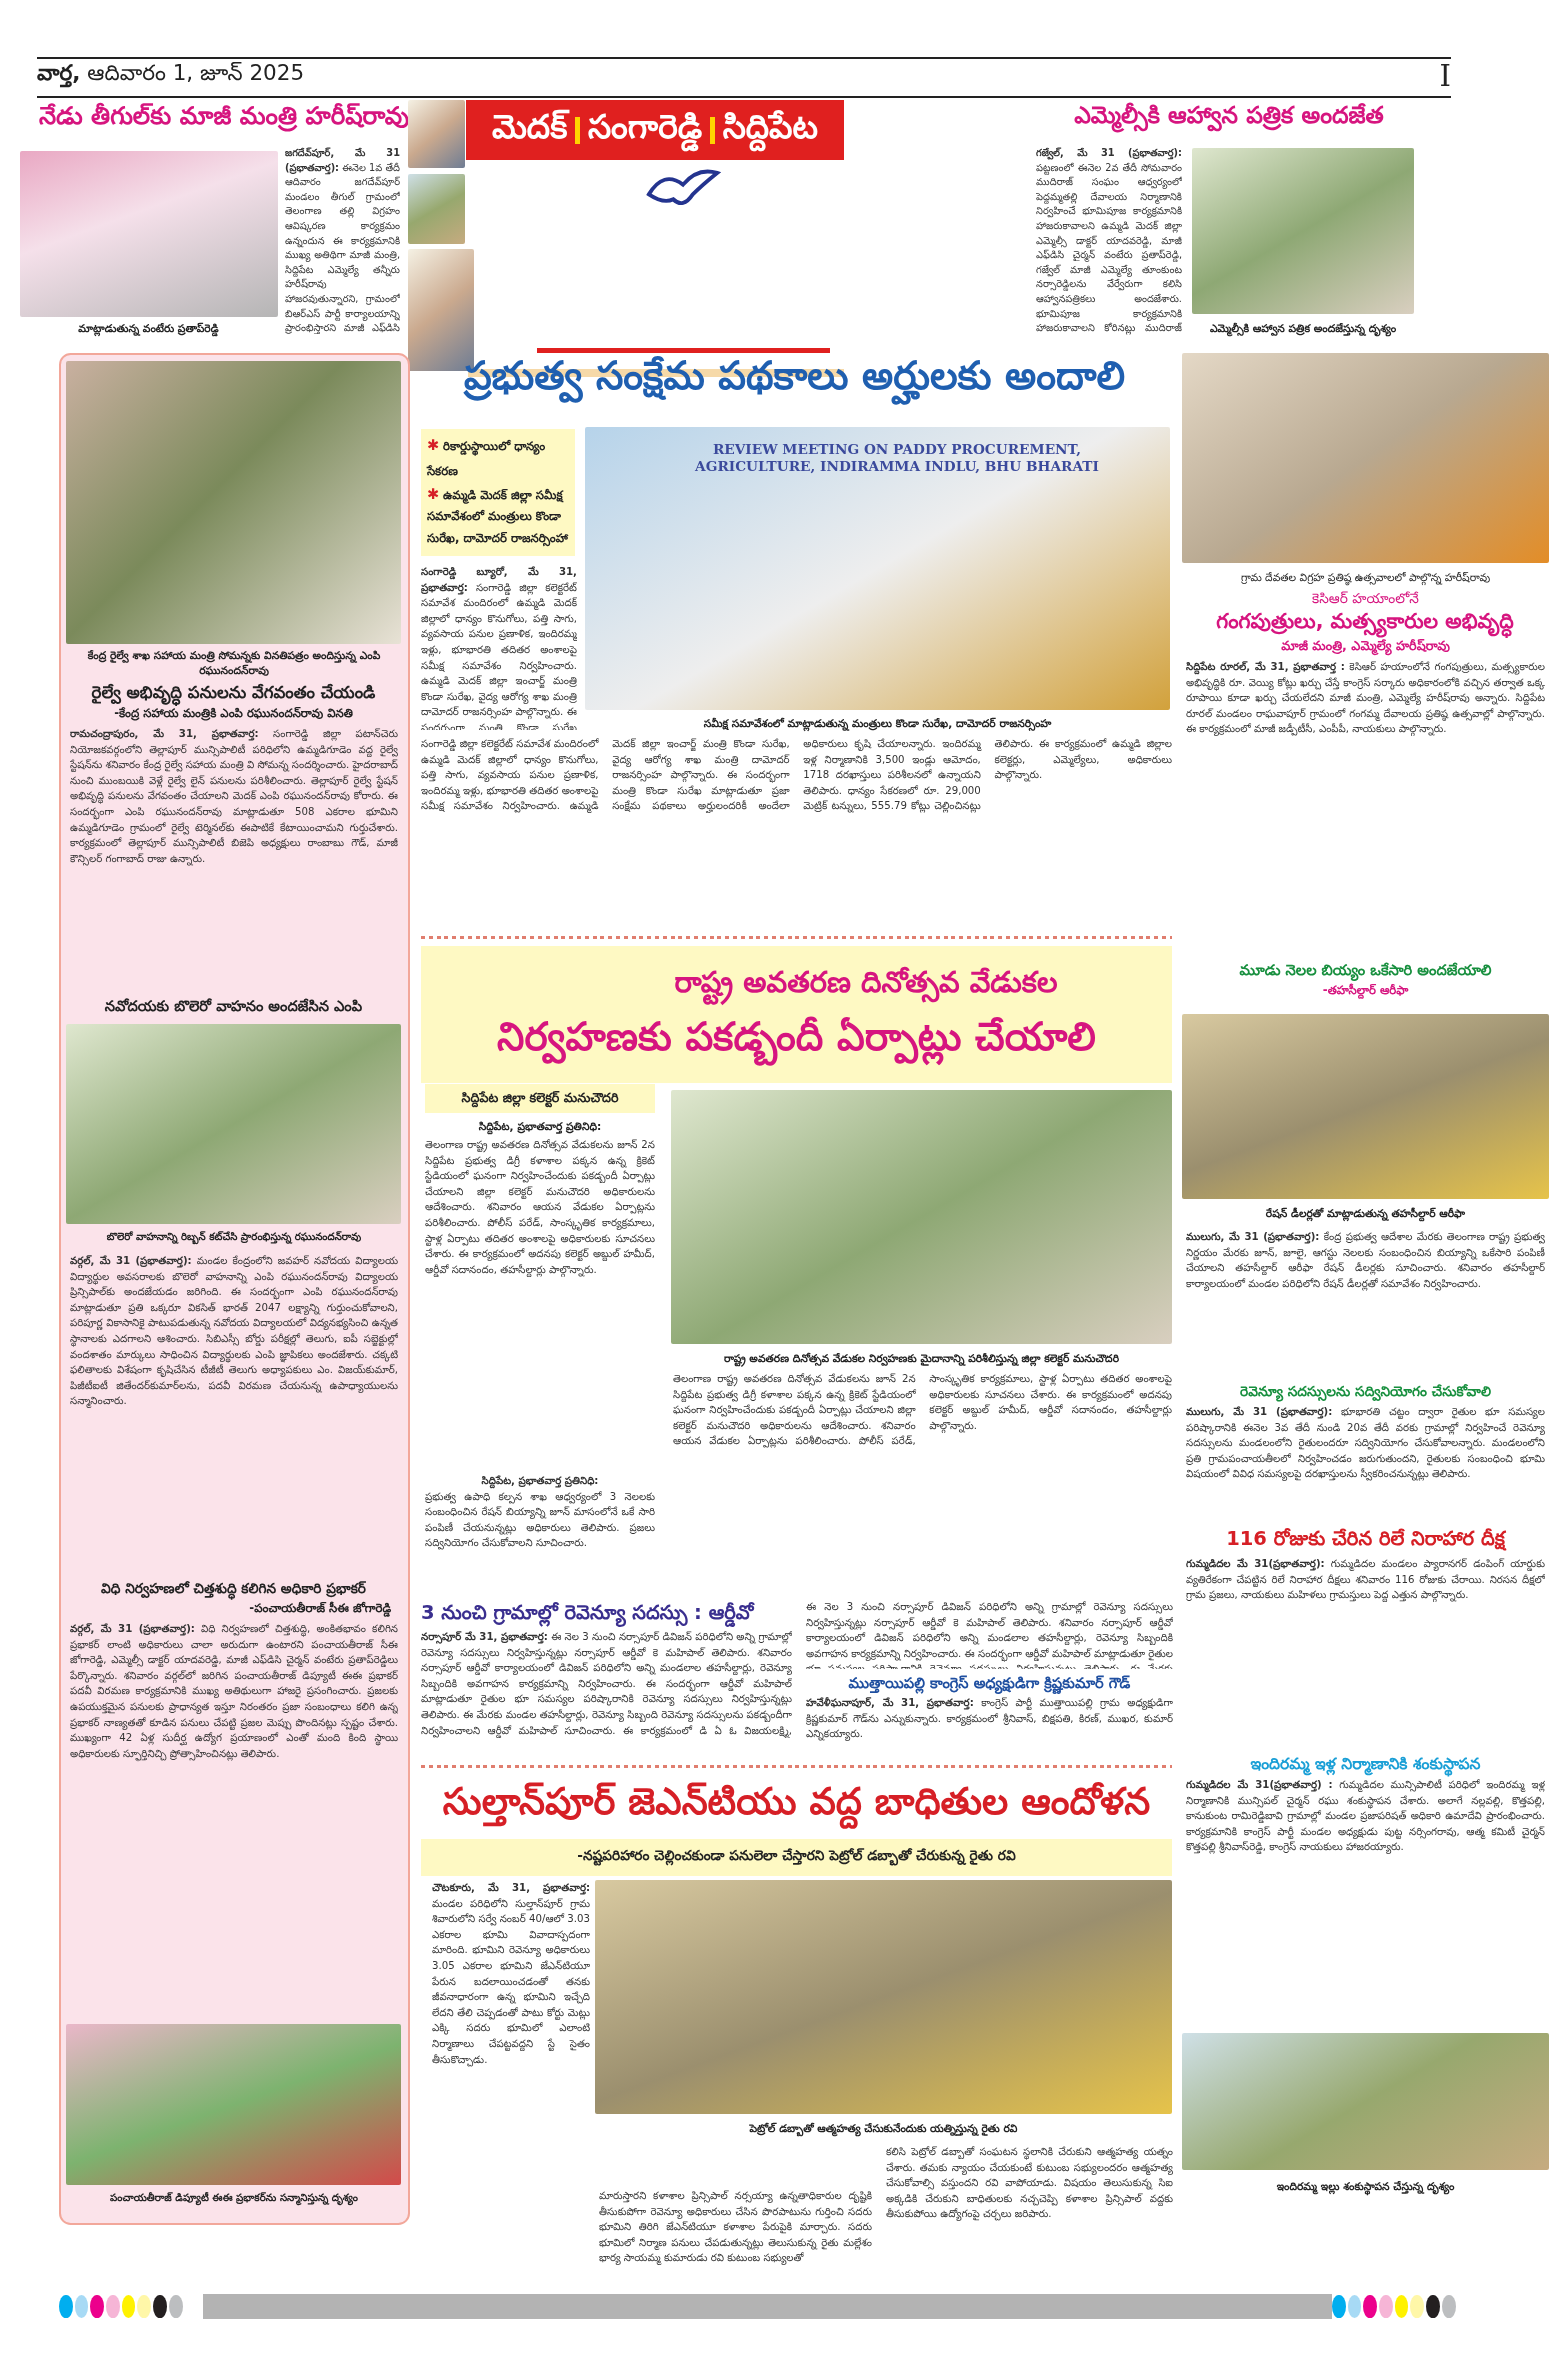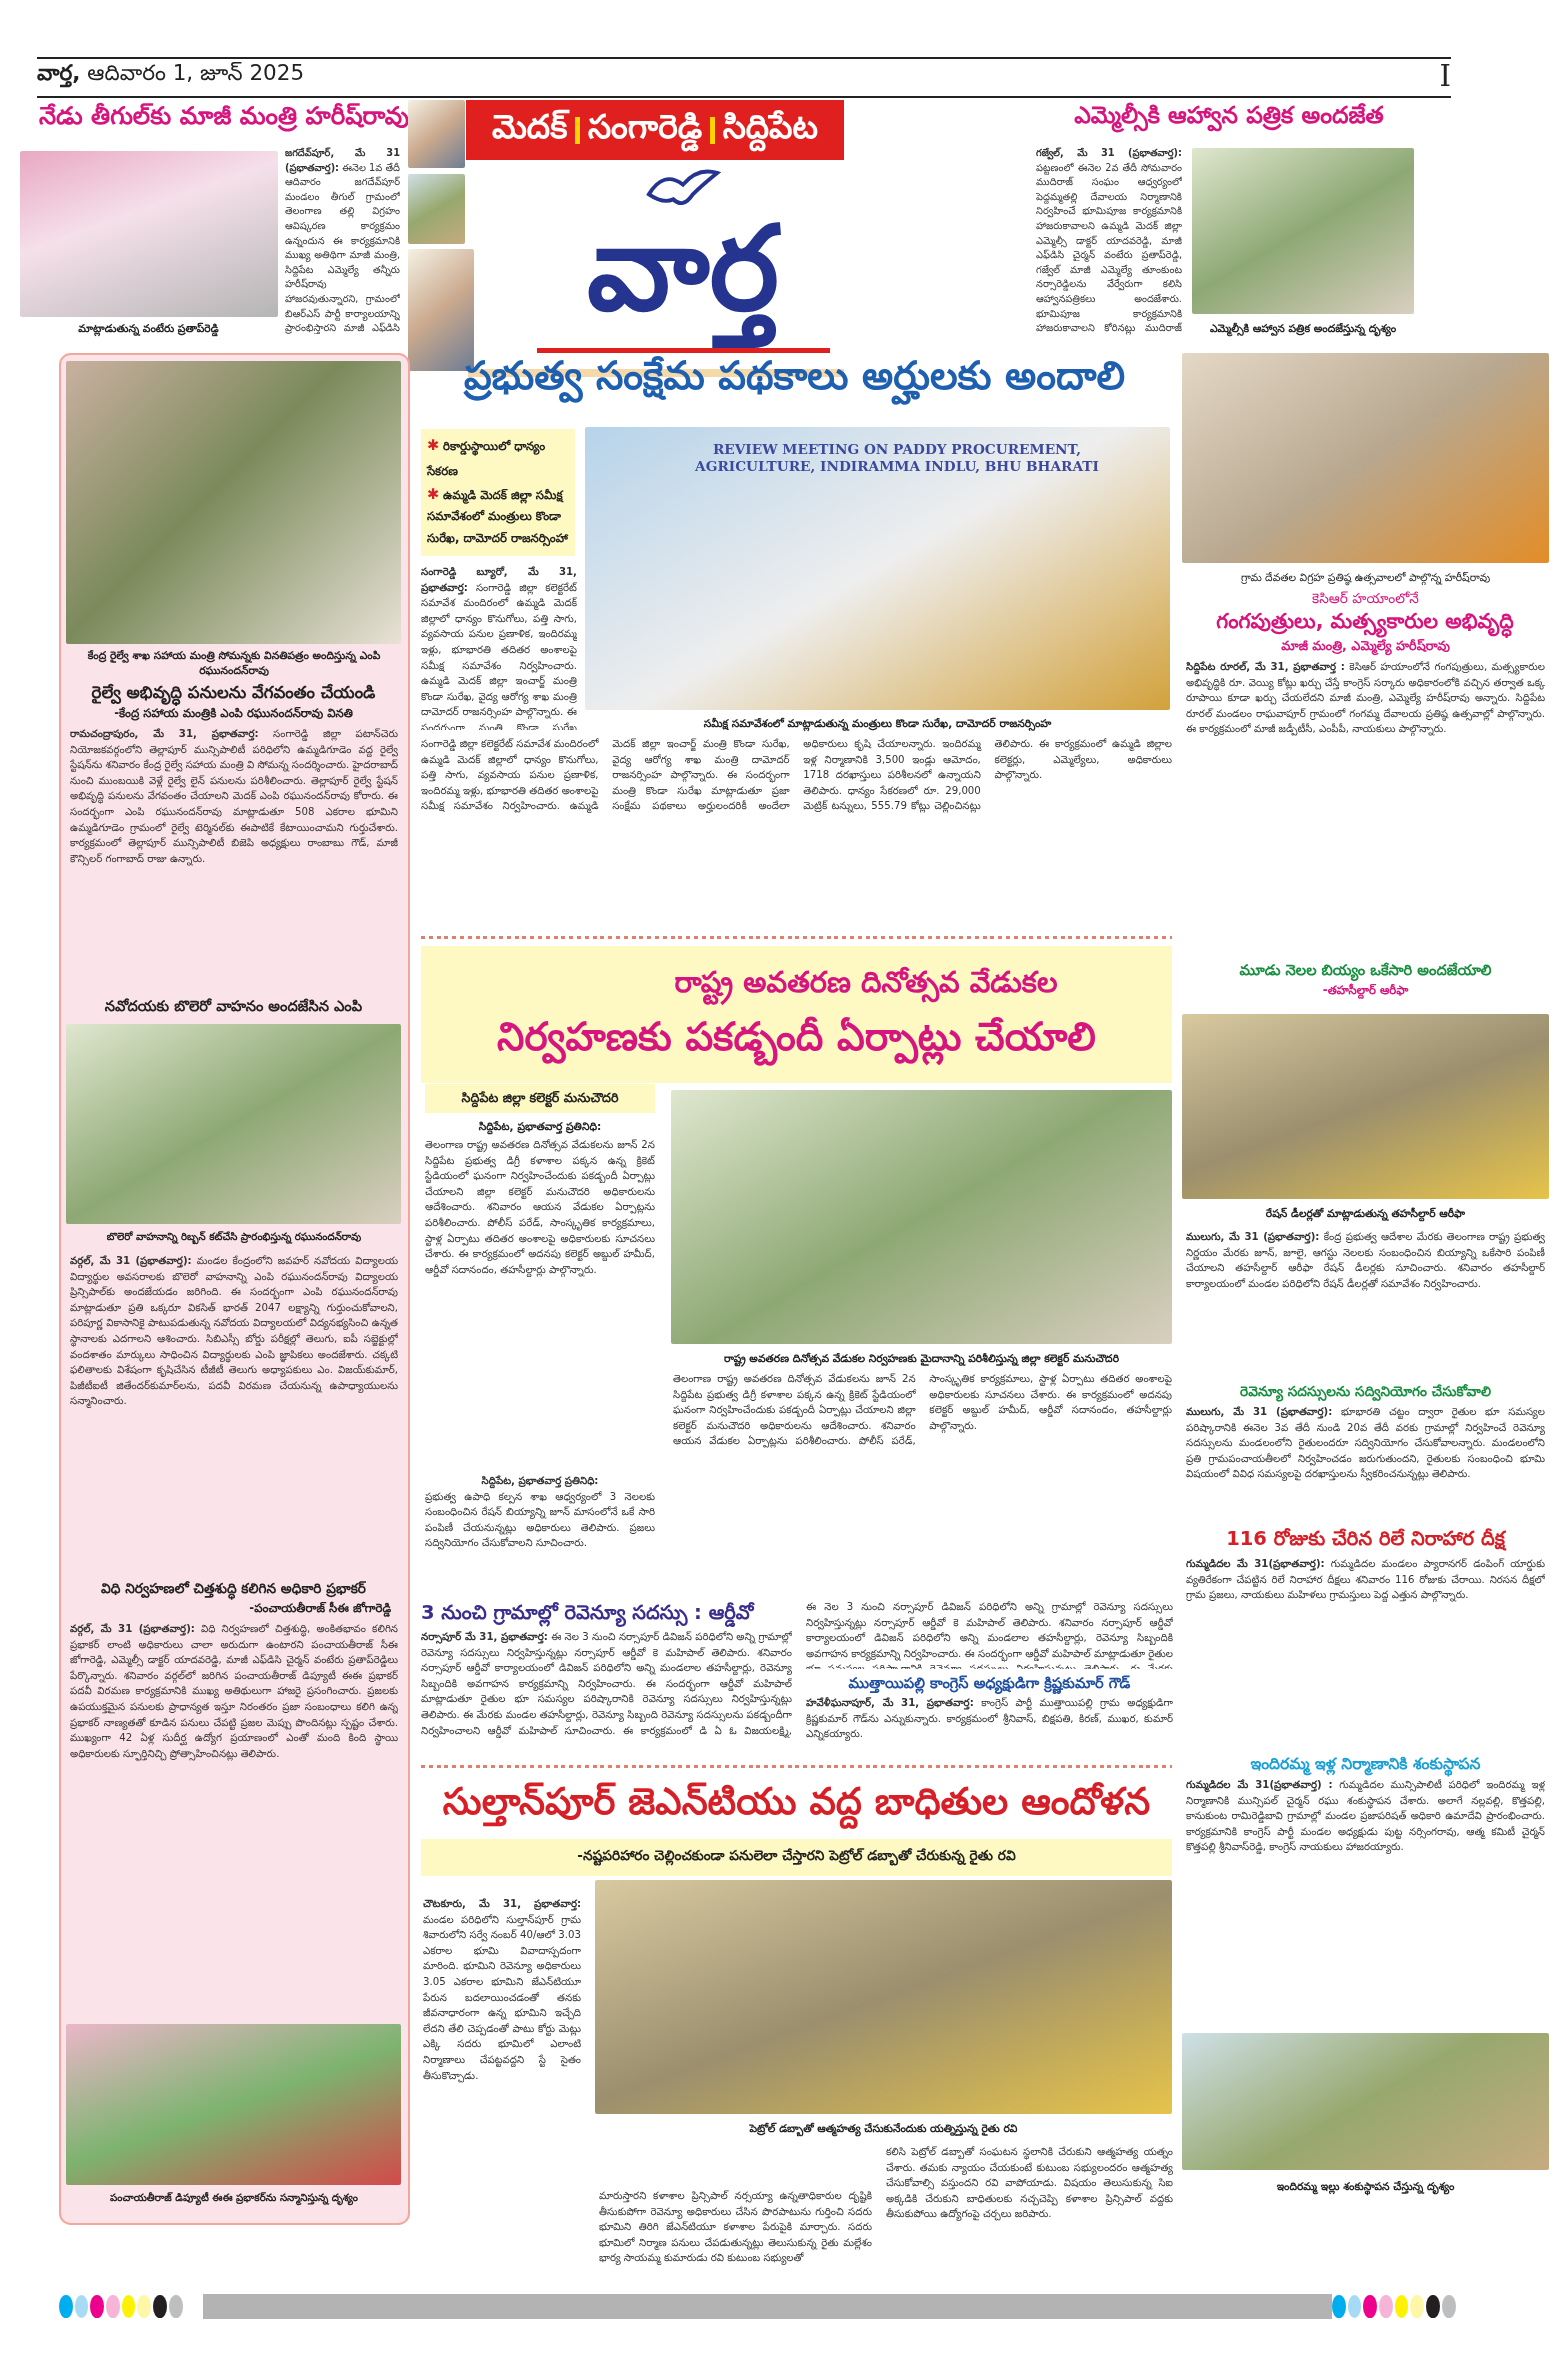--- a/index.html
+++ b/index.html
@@ -64,21 +64,20 @@
   <span>మెదక్</span>
   <span class="sep-bar"></span>
   <span>సంగారెడ్డి</span>
   <span class="sep-bar"></span>
   <span>సిద్దిపేట</span>
 </div>
 <div class="abs" style="left:527px;top:161px;width:312px;height:210px;">
   <svg width="78" height="49" viewBox="0 0 80 50" style="position:absolute;left:117px;top:3.9px;">
     <path d="M5 30 Q20 5 40 20 Q55 2 75 8 Q60 20 50 30 Q40 45 30 35 Q20 40 5 30 Z" fill="none" stroke="#24348f" stroke-width="4"></path>
   </svg>
-  <div class="logo" style="position:absolute;left:0;top:49px;width:312px;">వార్త</div>
   <div style="position:absolute;left:9.8px;bottom:17.6px;width:293px;height:5.9px;background:#e0201f;"></div>
 </div>
 <div class="abs" style="left:468px;top:369px;width:376px;height:7.8px;background:#f6d9a8;"></div>
 
 <div class="abs head-pink" style="left:1024px;top:101px;width:410px;font-size:23.4px;text-align:center;">ఎమ్మెల్సీకి ఆహ్వాన పత్రిక అందజేత</div>
 <div class="abs txt" style="left:1036px;top:146px;width:146px;height:190px;font-size:9.8px;line-height:14.6px;">
   <b>గజ్వేల్, మే 31 (ప్రభాతవార్త):</b>
   <span>పట్టణంలో ఈనెల 2వ తేదీ సోమవారం ముదిరాజ్ సంఘం ఆధ్వర్యంలో పెద్దమ్మతల్లి దేవాలయ నిర్మాణానికి నిర్వహించే భూమిపూజ కార్యక్రమానికి హాజరుకావాలని ఉమ్మడి మెదక్ జిల్లా ఎమ్మెల్సీ డాక్టర్ యాదవరెడ్డి, మాజీ ఎఫ్‌డిసి చైర్మన్ వంటేరు ప్రతాప్‌రెడ్డి, గజ్వేల్ మాజీ ఎమ్మెల్యే తూంకుంట నర్సారెడ్డిలను వేర్వేరుగా కలిసి ఆహ్వానపత్రికలు అందజేశారు. భూమిపూజ కార్యక్రమానికి హాజరుకావాలని కోరినట్లు ముదిరాజ్ సంఘం నాయకులు పేర్కొన్నారు.</span>
 </div>
 <div class="photo ph-c" style="left:1192px;top:148px;width:222px;height:166px;"></div>
@@ -192,21 +191,21 @@
 <div class="abs head-purple" style="left:806px;top:1674px;width:367px;font-size:14.6px;text-align:center;color:#1f4fa0;">ముత్తాయిపల్లి కాంగ్రెస్ అధ్యక్షుడిగా క్రిష్ణకుమార్ గౌడ్</div>
 <div class="abs txt" style="left:806px;top:1695px;width:367px;height:47px;font-size:10.2px;line-height:15.6px;">
   <b>హవేళీఘనాపూర్, మే 31, ప్రభాతవార్త:</b>
   <span>కాంగ్రెస్ పార్టీ ముత్తాయిపల్లి గ్రామ అధ్యక్షుడిగా క్రిష్ణకుమార్ గౌడ్‌ను ఎన్నుకున్నారు. కార్యక్రమంలో శ్రీనివాస్, బిక్షపతి, కిరణ్, ముఖర, కుమార్ ఎన్నికయ్యారు.</span>
 </div>
 
 <div class="divider-dots" style="left:421px;top:1765px;width:751px;"></div>
 <div class="abs head-red" style="left:421px;top:1780px;width:751px;font-size:37px;text-align:center;">సుల్తాన్‌పూర్ జెఎన్‌టియు వద్ద బాధితుల ఆందోళన</div>
 <div class="box-blue" style="left:421px;top:1839px;width:751px;height:37px;"></div>
 <div class="abs" style="left:421px;top:1847px;width:751px;font-size:13.7px;font-weight:bold;text-align:center;">-నష్టపరిహారం చెల్లించకుండా పనులెలా చేస్తారని పెట్రోల్ డబ్బాతో చేరుకున్న రైతు రవి</div>
-<div class="abs txt" style="left:423px;top:1880px;width:158px;height:351px;font-size:10.2px;line-height:15.6px;margin-top:16px;">
+<div class="abs txt" style="left:432px;top:1880px;width:158px;height:351px;font-size:10.2px;line-height:15.6px;">
   <b>చౌటకూరు, మే 31, ప్రభాతవార్త:</b>
   <span>మండల పరిధిలోని సుల్తాన్‌పూర్ గ్రామ శివారులోని సర్వే నంబర్ 40/ఆలో 3.03 ఎకరాల భూమి వివాదాస్పదంగా మారింది. భూమిని రెవెన్యూ అధికారులు 3.05 ఎకరాల భూమిని జేఎన్‌టియూ పేరున బదలాయించడంతో తనకు జీవనాధారంగా ఉన్న భూమిని ఇచ్చేది లేదని తేలి చెప్పడంతో పాటు కోర్టు మెట్లు ఎక్కి సదరు భూమిలో ఎలాంటి నిర్మాణాలు చేపట్టవద్దని స్టే సైతం తీసుకొచ్చాడు.</span>
 </div>
 <div class="photo ph-f" style="left:595px;top:1880px;width:577px;height:234px;"></div>
 <div class="abs caption" style="left:595px;top:2122px;width:577px;font-size:10.7px;">పెట్రోల్ డబ్బాతో ఆత్మహత్య చేసుకునేందుకు యత్నిస్తున్న రైతు రవి</div>
 <div class="abs txt" style="left:599px;top:2144px;width:273px;height:88px;font-size:10.2px;line-height:15.6px;margin-top:44px;">
   <span>మారుస్తారని కళాశాల ప్రిన్సిపాల్ నర్సయ్యా ఉన్నతాధికారుల దృష్టికి తీసుకుపోగా రెవెన్యూ అధికారులు చేసిన పొరపాటును గుర్తించి సదరు భూమిని తిరిగి జేఎన్‌టియూ కళాశాల పేరుపైకి మార్చారు. సదరు భూమిలో నిర్మాణ పనులు చేపడుతున్నట్లు తెలుసుకున్న రైతు మల్లేశం భార్య సాయమ్మ కుమారుడు రవి కుటుంబ సభ్యులతో</span>
 </div>
 <div class="abs txt" style="left:886px;top:2144px;width:287px;height:88px;font-size:10.2px;line-height:15.6px;">
   <span>కలిసి పెట్రోల్ డబ్బాతో సంఘటన స్థలానికి చేరుకుని ఆత్మహత్య యత్నం చేశారు. తమకు న్యాయం చేయకుంటే కుటుంబ సభ్యులందరం ఆత్మహత్య చేసుకోవాల్సి వస్తుందని రవి వాపోయాడు. విషయం తెలుసుకున్న సిఐ అక్కడికి చేరుకుని బాధితులకు నచ్చచెప్పి కళాశాల ప్రిన్సిపాల్ వద్దకు తీసుకుపోయి ఉద్యోగంపై చర్చలు జరిపారు.</span>

